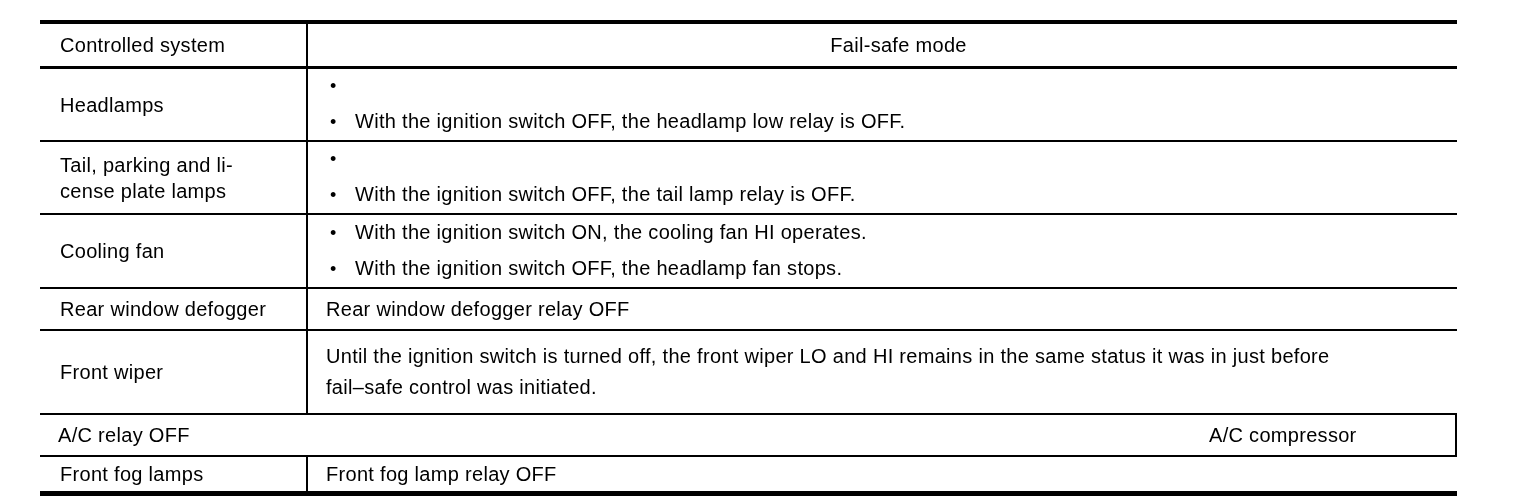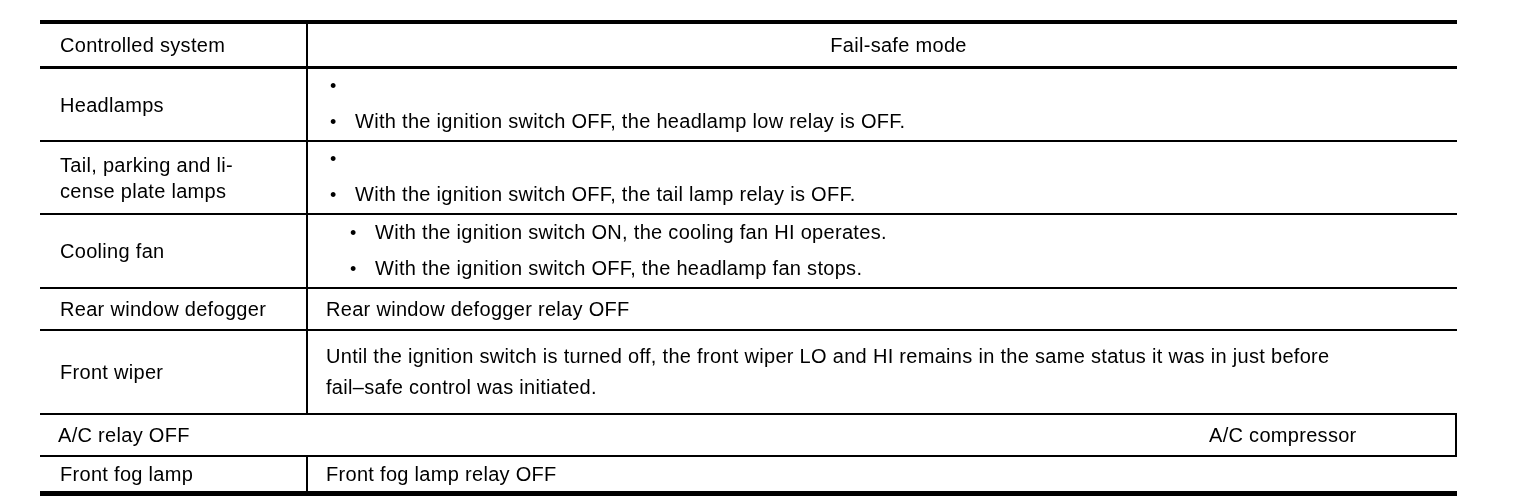--- a/index.html
+++ b/index.html
@@ -59,21 +59,21 @@
   .th.col2 {
     align-items: center;
     text-align: center;
     justify-content: center;
     padding-left: 32px;
   }
 
   
   .h-header { min-height: 42px; gap: 8px; }
   .h-tall   { min-height: 70px; justify-content: space-between; }
-  .h-mid    { min-height: 68px; gap: 20px; }
+  .h-mid    { min-height: 68px; }
   .h-wiper  { min-height: 82px; }
   .h-short  { min-height: 40px; }
   .h-last   { min-height: 34px; }
 
   .bullet-line {
     display: flex;
     align-items: baseline;
     line-height: 35px;
   }
   .bullet {
@@ -145,18 +145,18 @@
       <div class="td col2 wiper-text">Until the ignition switch is turned off, the front wiper LO and HI remains in the same status it was in just before
 fail–safe control was initiated.</div>
     </div>
 
     <div class="tr body-row h-short">
       <div class="td col2">A/C relay OFF</div>
       <div class="td col1">A/C compressor</div>
     </div>
 
     <div class="tr body-row h-last">
-      <div class="td col1">Front fog lamp</div>
+      <div class="td col1">Front fog lamps</div>
       <div class="td col2">Front fog lamp relay OFF</div>
     </div>
 
   </div>
 </div>
 
 </body></html>

